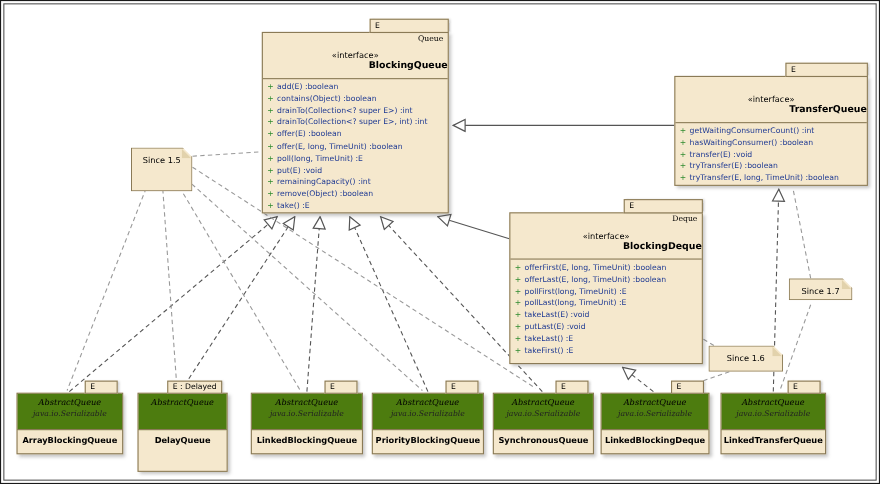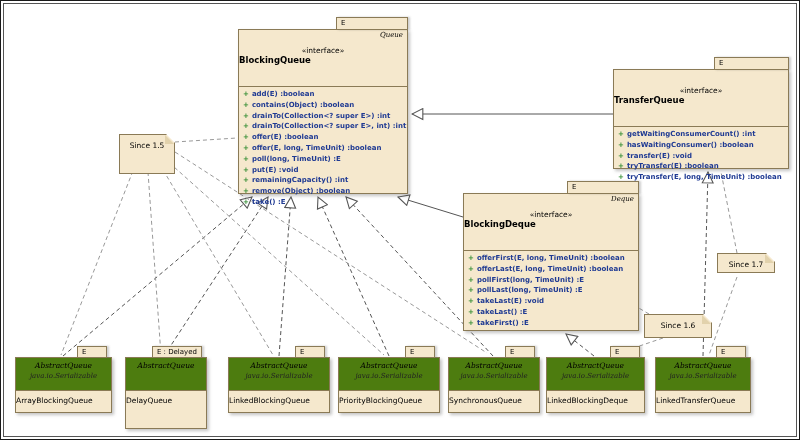--- a/index.html
+++ b/index.html
@@ -21,31 +21,31 @@
     box-shadow:2px 2px 3px rgba(90,90,90,.35);
     box-sizing:border-box;
   }
   .tab {
     position:absolute; top:-13px; right:-1px; height:13px;
     background:var(--box-fill,#F5E8CD); border:1px solid var(--box-border,#8A7A56);
     box-sizing:border-box; font-size:7px; line-height:11px; padding:0 4px;
     box-shadow:2px 0 2px rgba(90,90,90,.3); text-align:left;
   }
   .tab.small { top:-12px; right:4px; height:12px; min-width:30px; }
-  .corner { height:12px; text-align:right; font-family:"DejaVu Serif",serif; font-style:italic; font-size:7px; padding:1px 4px 0 16px; box-sizing:border-box; }
+  .corner { height:12px; text-align:right; font-family:"DejaVu Serif",serif; font-size:7px; padding:1px 4px 0 16px; box-sizing:border-box; }
   .stereo { text-align:center; font-size:7.5px; margin-top:4px; line-height:9px; }
-  .title  { text-align:left; font-weight:bold; font-size:8.5px; line-height:11px; padding-bottom:20px; border-bottom:1px solid var(--box-border,#8A7A56); }
-  .methods { padding-top:2px; overflow:hidden;font-weight:bold; }
+  .title  { text-align:right; font-weight:bold; font-size:8.5px; line-height:11px; padding-bottom:5px; border-bottom:1px solid var(--box-border,#8A7A56); }
+  .methods { padding-top:2px; overflow:hidden; }
   .mrow { font-size:7px; line-height:10.8px; white-space:nowrap; padding-left:4px; color:var(--method-color,#1F3A93); }
   .mrow .plus { color:var(--plus-color,#2E8B2E); margin-right:3px; }
 
   .cls .supers { background:#4d7c0f; border-bottom:1px solid var(--box-border,#8A7A56); height:33px; box-sizing:border-box; padding-top:3px; }
   .super-row { font-family:"DejaVu Serif",serif; font-style:italic; font-size:7px; line-height:10px; text-align:center; color:#222; }
   .super-row:first-child { font-size:7.5px; color:#000; }
-  .cls-name { text-align:left; font-weight:normal; font-size:7.5px; line-height:19px; white-space:nowrap; }
+  .cls-name { text-align:center; font-weight:bold; font-size:7.5px; line-height:19px; white-space:nowrap; }
 
   .note {
     position:absolute; background:var(--box-fill,#F5E8CD);
     border:1px solid var(--box-border,#8A7A56); box-sizing:border-box;
     font-size:7.5px; text-align:center; padding-top:6px;
     clip-path:polygon(0 0, calc(100% - 9px) 0, 100% 9px, 100% 100%, 0 100%);
   }
   .note::after {
     content:''; position:absolute; top:0; right:0; width:9px; height:9px;
     background:#E2D2AC; clip-path:polygon(0 0, 100% 100%, 0 100%);
@@ -125,20 +125,21 @@
     <div class="tab" style="width:72px"><span>E</span></div>
     <div class="corner">Deque</div>
     <div class="stereo">«interface»</div>
     <div class="title">BlockingDeque</div>
     <div class="methods">
         <div class="mrow"><span class="plus">+</span><span class="sig">offerFirst(E, long, TimeUnit) :boolean</span></div>
         <div class="mrow"><span class="plus">+</span><span class="sig">offerLast(E, long, TimeUnit) :boolean</span></div>
         <div class="mrow"><span class="plus">+</span><span class="sig">pollFirst(long, TimeUnit) :E</span></div>
         <div class="mrow"><span class="plus">+</span><span class="sig">pollLast(long, TimeUnit) :E</span></div>
         <div class="mrow"><span class="plus">+</span><span class="sig">takeLast(E) :void</span></div>
+        <div class="mrow"><span class="plus">+</span><span class="sig">putLast(E) :void</span></div>
         <div class="mrow"><span class="plus">+</span><span class="sig">takeLast() :E</span></div>
         <div class="mrow"><span class="plus">+</span><span class="sig">takeFirst() :E</span></div>
       </div>
   </div>
 
   <div class="uml-class cls" style="left:14px;top:356px;width:97px;height:56px">
     <div class="tab small"><span>E</span></div>
     <div class="supers">
         <div class="super-row">AbstractQueue</div>
         <div class="super-row">java.io.Serializable</div>

